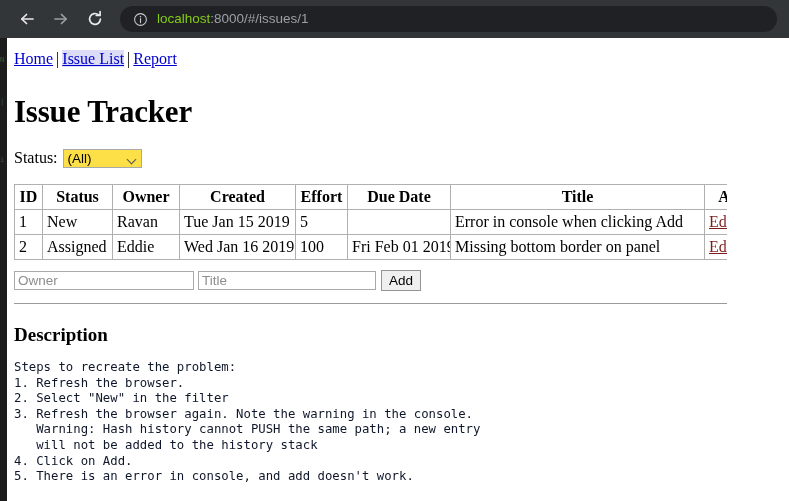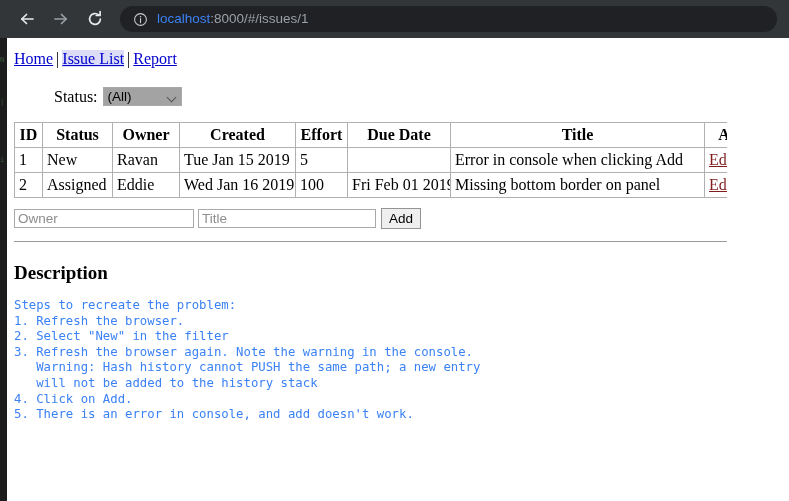--- a/index.html
+++ b/index.html
@@ -58,21 +58,21 @@
     justify-content: center;
   }
   .url-text {
     font-family: "Liberation Sans", sans-serif;
     font-size: 13.5px;
     color: #9aa0a6;
     white-space: nowrap;
     line-height: 1;
   }
   .url-host {
-    color: #3b82f6;
+    color: #84cc16;
   }
 
   
   .left-strip {
     position: absolute;
     top: 38px;
     left: 0;
     width: 7px;
     height: 463px;
     background: #1c1c1c;
@@ -133,31 +133,30 @@
     font-weight: bold;
     margin: 20px 0 0 0;
     color: #000000;
   }
 
   
   .filter-row {
     margin-top: 19px;
     font-size: 16px;
     display: flex;
-    align-items: center;
-    margin-left: 40px;
+    align-items: flex-start;
   }
   .filter-label { margin-right: 5px; }
   .status-select {
     font-family: "Liberation Sans", sans-serif;
     font-size: 13.5px;
     width: 79px;
     height: 19px;
     border: 1px solid #a9a9a9;
-    background: #a3a3a3;
+    background: #fde047;
     box-sizing: border-box;
     display: flex;
     align-items: center;
     padding: 0 4px;
     justify-content: space-between;
     color: #000;
   }
   .chev {
     width: 9px;
     height: 6px;
@@ -257,21 +256,21 @@
     margin: 12px 8px 0 0;
     width: 768px;
   }
 
   
   pre.desc-body {
     font-family: "DejaVu Sans Mono", monospace;
     font-size: 12.3px;
     line-height: 15.6px;
     margin: 14px 0 0 0;
-    color: #3b82f6;
+    color: #0f172a;
     white-space: pre;
   }
 </style>
 </head>
 <body>
 
 <div class="browser-chrome">
   <div class="nav-btn">
     <svg width="20" height="20" viewBox="0 0 20 20">
       <path d="M16 10 H5" stroke="#e8eaed" stroke-width="1.7" fill="none" stroke-linecap="round"></path>
@@ -307,20 +306,21 @@
   <div class="left-strip-noise" style="top:60px;">|</div>
   <div class="left-strip-noise" style="top:118px;">i</div>
 </div>
 
 <div class="page">
 
   <div class="navbar">
     <a href="#">Home</a><span class="nav-sep">|</span><a href="#" class="visited-hl">Issue List</a><span class="nav-sep">|</span><a href="#">Report</a>
   </div>
 
+  <h1 class="page-title">Issue Tracker</h1>
 
   <div class="filter-row">
     <span class="filter-label">Status:</span>
     <div class="status-select">
       <span>(All)</span>
       <span class="chev"></span>
     </div>
   </div>
 
   <table class="issues">

